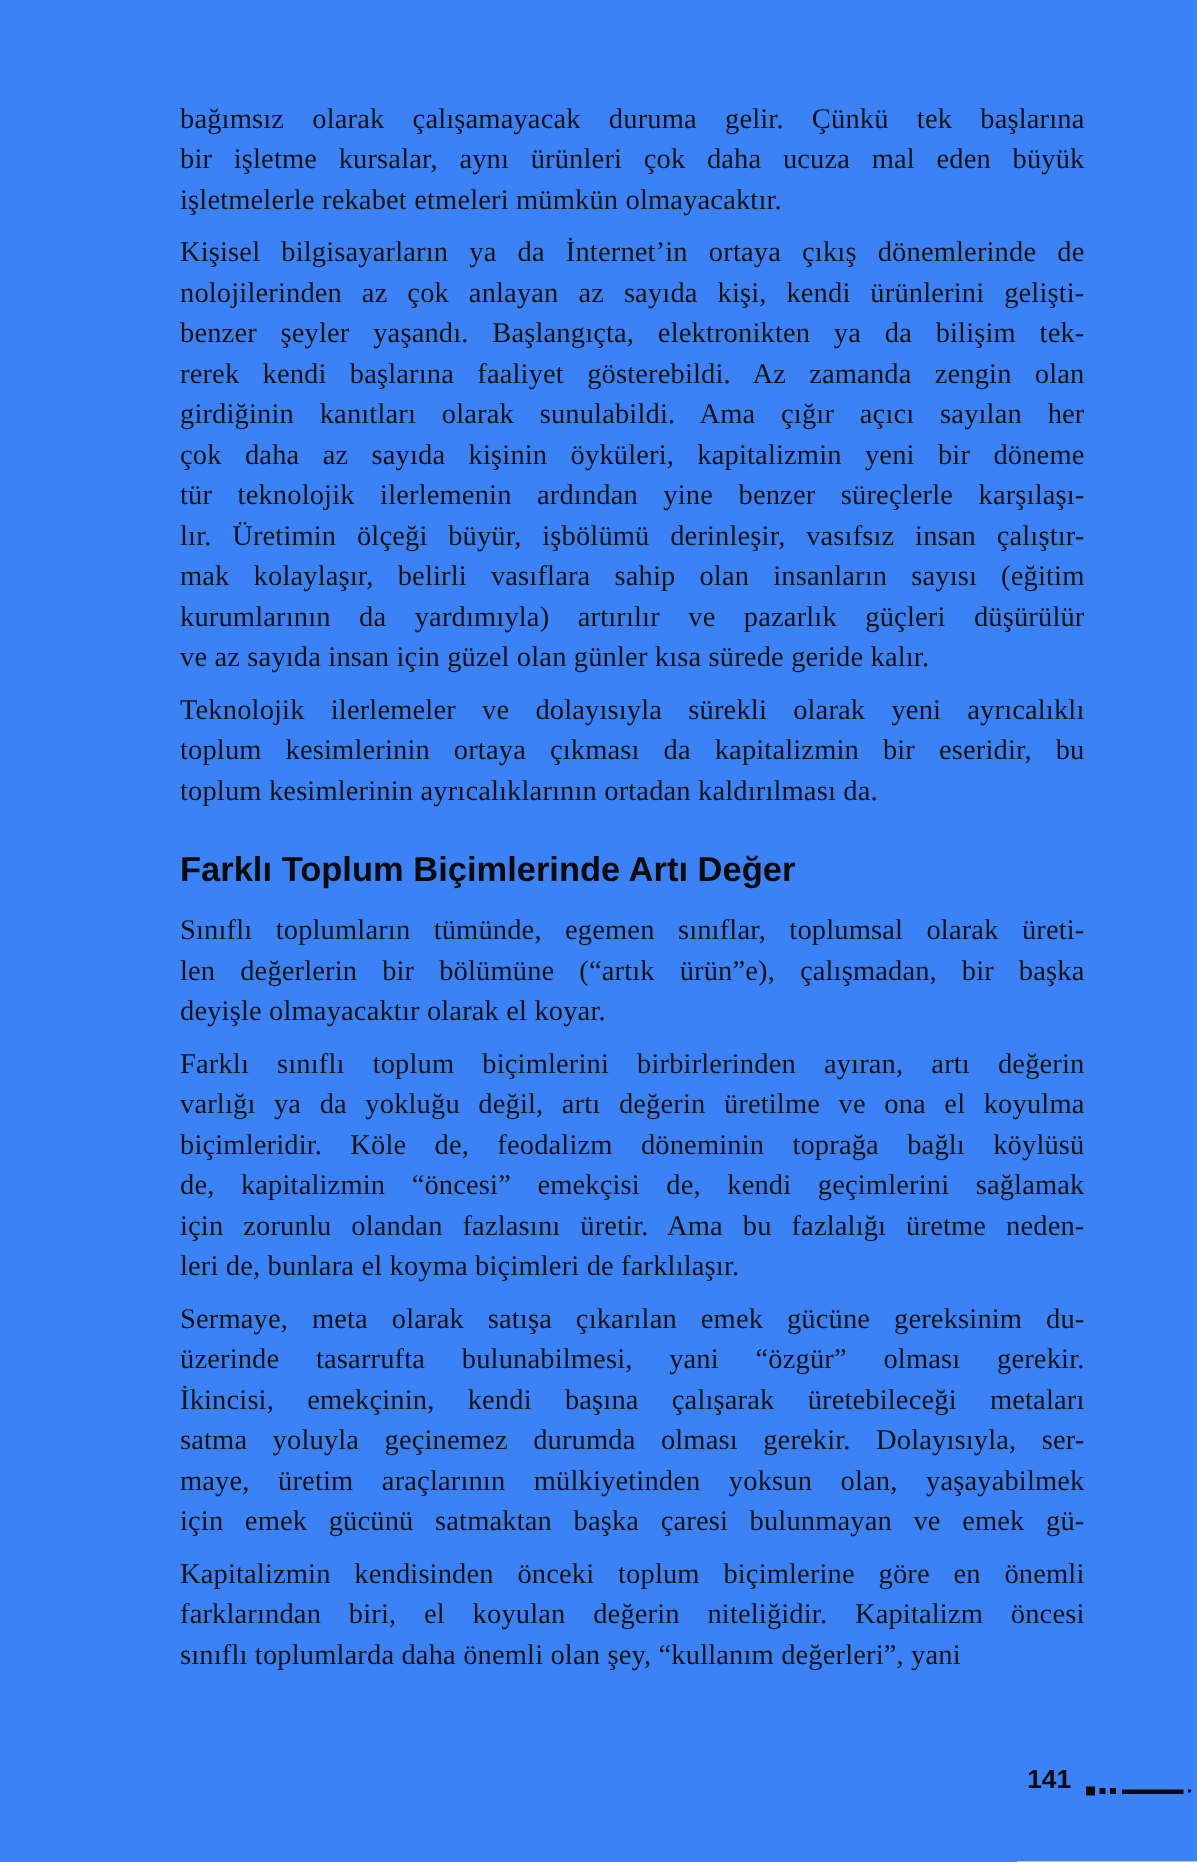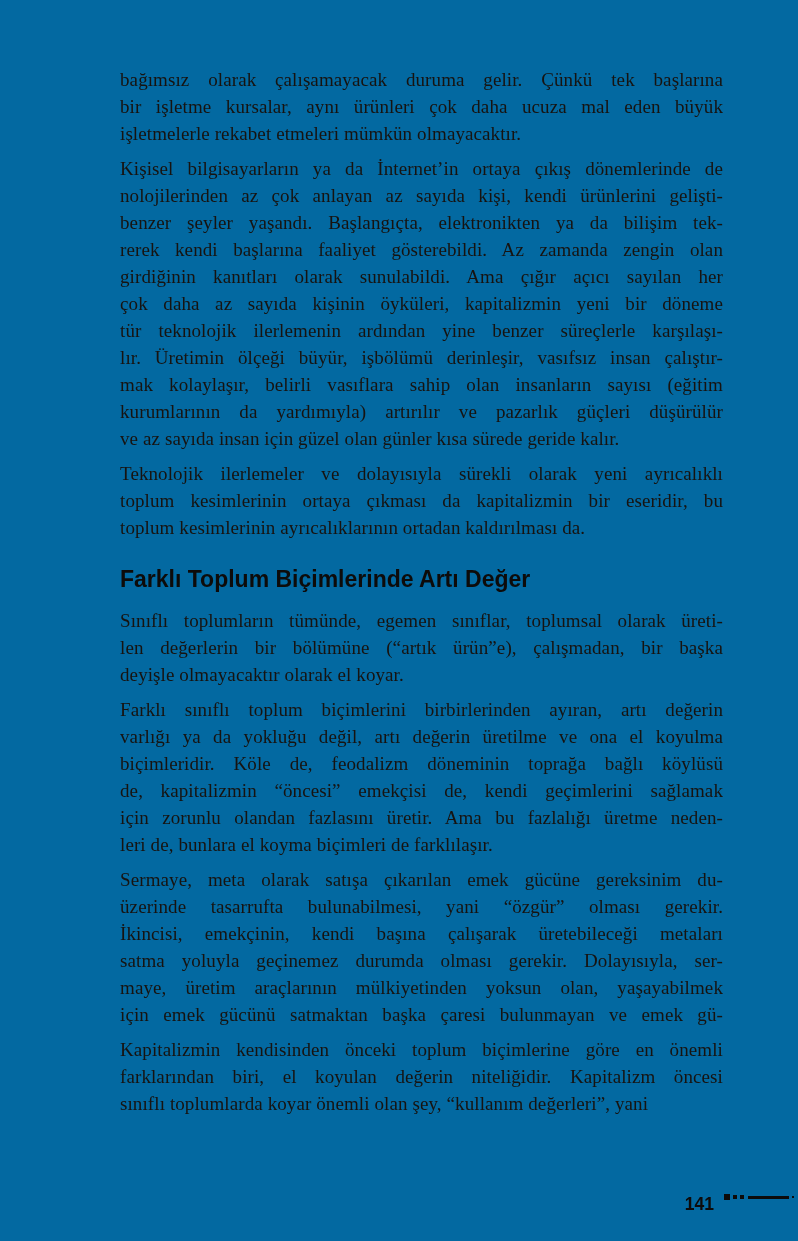--- a/index.html
+++ b/index.html
@@ -4,21 +4,21 @@
 <style>
   html, body {
     margin: 0;
     padding: 0;
     background: #ffffff;
   }
   .page {
     position: relative;
     width: 798px;
     height: 1241px;
-    background: #0369a1;
+    background: #3b82f6;
     overflow: hidden;
     font-family: "Liberation Serif", serif;
     color: #171310;
   }
   .text-block {
     position: absolute;
     left: 120px;
     top: 66px;
     width: 603px;
     font-size: 19px;
@@ -43,22 +43,21 @@
     line-height: 27px;
     color: #0d0b0a;
     margin: 25px 0 14px 0;
     letter-spacing: 0;
   }
   .footer {
     position: absolute;
     top: 1176px;
     right: 4px;
     display: flex;
-    align-items: flex-start;
-    margin-top: 18px;
+    align-items: flex-end;
   }
   .page-number {
     font-family: "Liberation Sans", sans-serif;
     font-weight: 700;
     font-size: 17.5px;
     color: #0d0b0a;
     margin-right: 10px;
   }
   .deco {
     display: flex;
@@ -132,21 +131,21 @@
         <div class="line">Sermaye, meta olarak satışa çıkarılan emek gücüne gereksinim du-</div>
         <div class="line">üzerinde tasarrufta bulunabilmesi, yani “özgür” olması gerekir.</div>
         <div class="line">İkincisi, emekçinin, kendi başına çalışarak üretebileceği metaları</div>
         <div class="line">satma yoluyla geçinemez durumda olması gerekir. Dolayısıyla, ser-</div>
         <div class="line">maye, üretim araçlarının mülkiyetinden yoksun olan, yaşayabilmek</div>
         <div class="line">için emek gücünü satmaktan başka çaresi bulunmayan ve emek gü-</div>
       </div>
       <div class="paragraph">
         <div class="line">Kapitalizmin kendisinden önceki toplum biçimlerine göre en önemli</div>
         <div class="line">farklarından biri, el koyulan değerin niteliğidir. Kapitalizm öncesi</div>
-        <div class="line last">sınıflı toplumlarda koyar önemli olan şey, “kullanım değerleri”, yani</div>
+        <div class="line last">sınıflı toplumlarda daha önemli olan şey, “kullanım değerleri”, yani</div>
       </div>
     </main>
 
   <div class="footer">
     <span class="page-number">141</span>
     <span class="deco">
       <span class="sq-big"></span>
       <span class="sq-small"></span>
       <span class="sq-small"></span>
       <span class="rule"></span>

